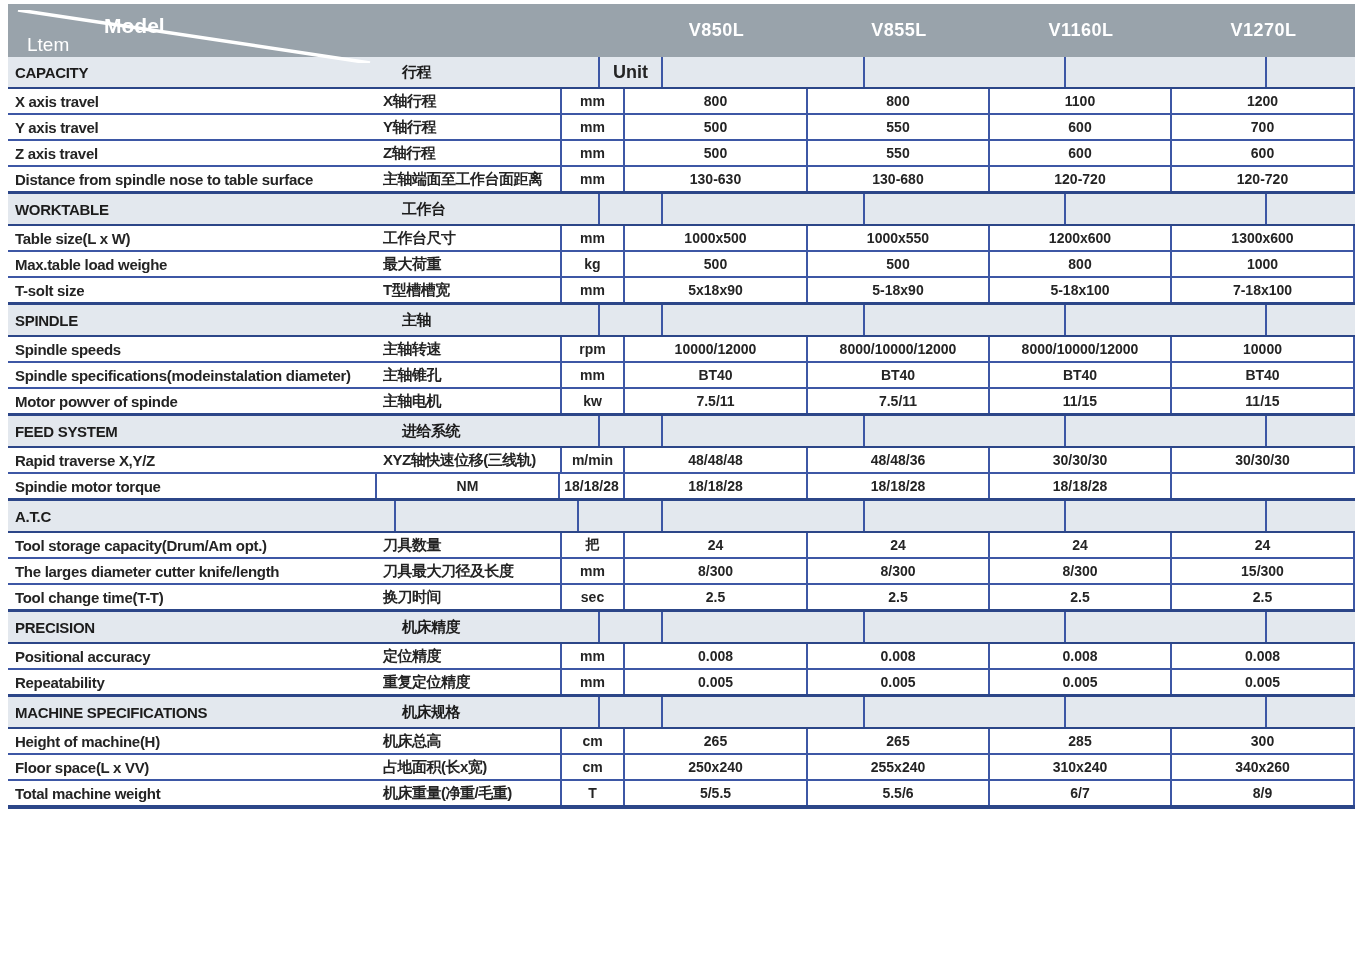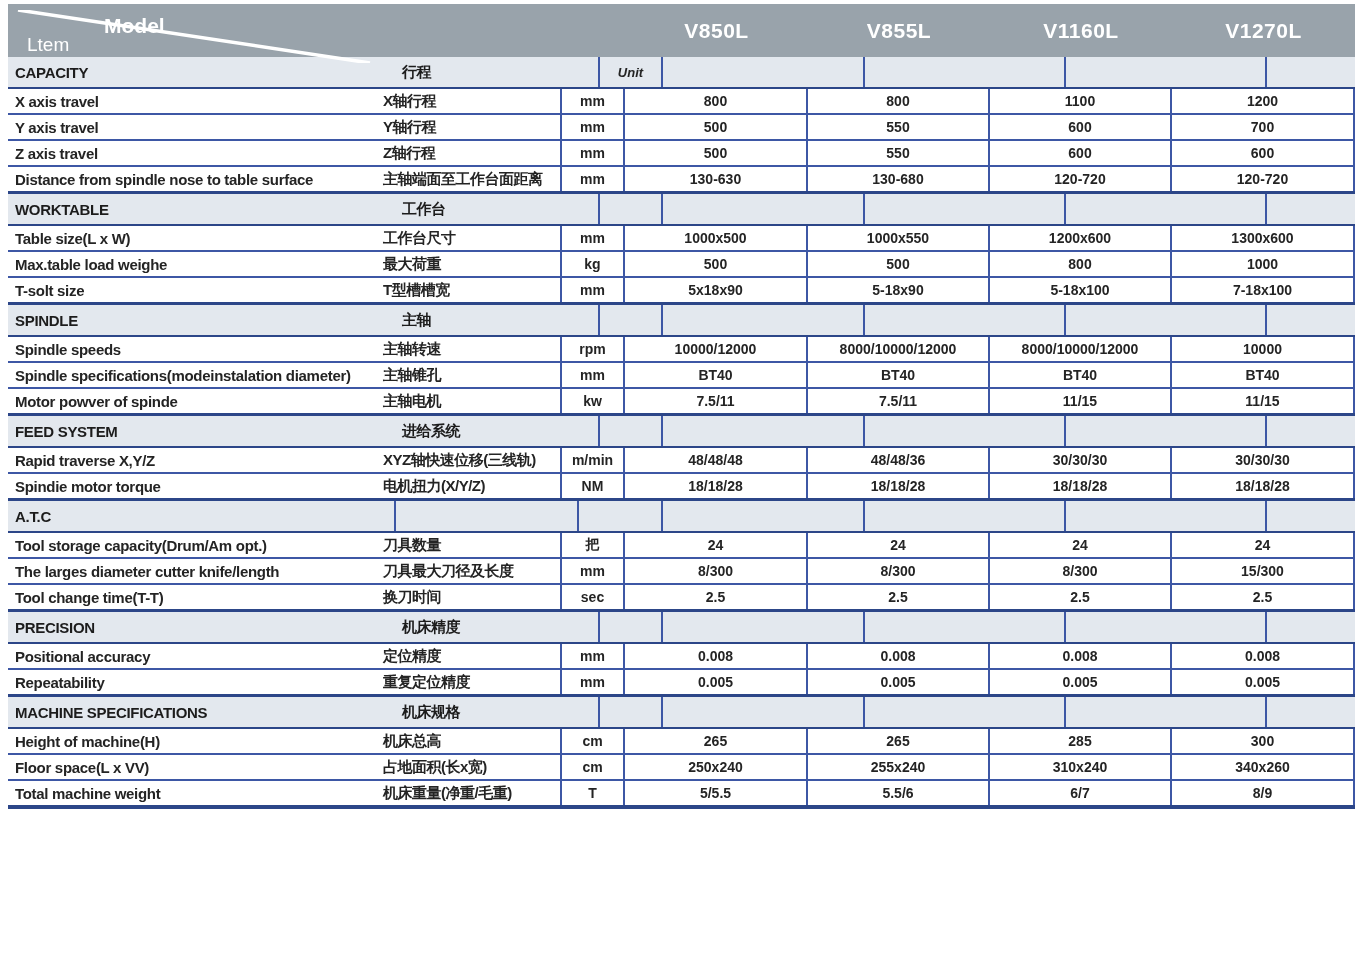--- a/index.html
+++ b/index.html
@@ -35,21 +35,21 @@
   .corner-model{
     position:absolute;left:96px;top:4px;
     color:var(--white);font-size:21px;font-weight:bold;
   }
   .corner-item{
     position:absolute;left:19px;top:24px;
     color:var(--white);font-size:19px;font-weight:normal;
   }
   .model-cell{
     text-align:center;color:var(--white);
-    font-size:21px;font-weight:bold;letter-spacing:0.5px;
+    font-size:18px;font-weight:bold;letter-spacing:0.5px;
   }
 
   
   .row{align-items:stretch;background:#fff;}
   .section-row{
     height:30px;background:var(--section-bg);
     border-top:3px solid var(--thick);
     border-bottom:2px solid var(--thick);
     gap:19px;
   }
@@ -62,21 +62,21 @@
   .c-zh{padding-left:8px;font-weight:bold;letter-spacing:-0.5px;}
   .c-unit{
     justify-content:center;font-weight:bold;font-size:14px;
     border-left:2px solid var(--thin);border-right:2px solid var(--thin);
   }
   .c-val{
     justify-content:center;font-weight:bold;font-size:14px;
     border-right:2px solid var(--thin);
   }
   .section-row .c-en,.section-row .c-zh{font-size:15px;font-weight:bold;color:#1c1c1c;}
-  .section-row .c-unit{font-size:13px;font-style:italic;}
+  .section-row .c-unit{font-size:18px;}
 
   .bottom-rule{height:4px;background:var(--thick);}
 </style>
 </head>
 <body>
 
 <div class="table-wrap">
 
   <div class="grid model-header">
     <div class="corner">
@@ -223,21 +223,20 @@
         <div class="cell c-en">Rapid traverse X,Y/Z</div>
         <div class="cell c-zh">XYZ轴快速位移(三线轨)</div>
         <div class="cell c-unit">m/min</div>
         <div class="cell c-val">48/48/48</div>
         <div class="cell c-val">48/48/36</div>
         <div class="cell c-val">30/30/30</div>
         <div class="cell c-val">30/30/30</div>
       </div>
       <div class="grid row data-row">
         <div class="cell c-en">Spindie motor torque</div>
-        <div class="cell c-zh">电机扭力(X/Y/Z)</div>
         <div class="cell c-unit">NM</div>
         <div class="cell c-val">18/18/28</div>
         <div class="cell c-val">18/18/28</div>
         <div class="cell c-val">18/18/28</div>
         <div class="cell c-val">18/18/28</div>
       </div>
       <div class="grid row section-row">
         <div class="cell c-en">A.T.C</div>
         <div class="cell c-unit"></div>
         <div class="cell c-val"></div>

